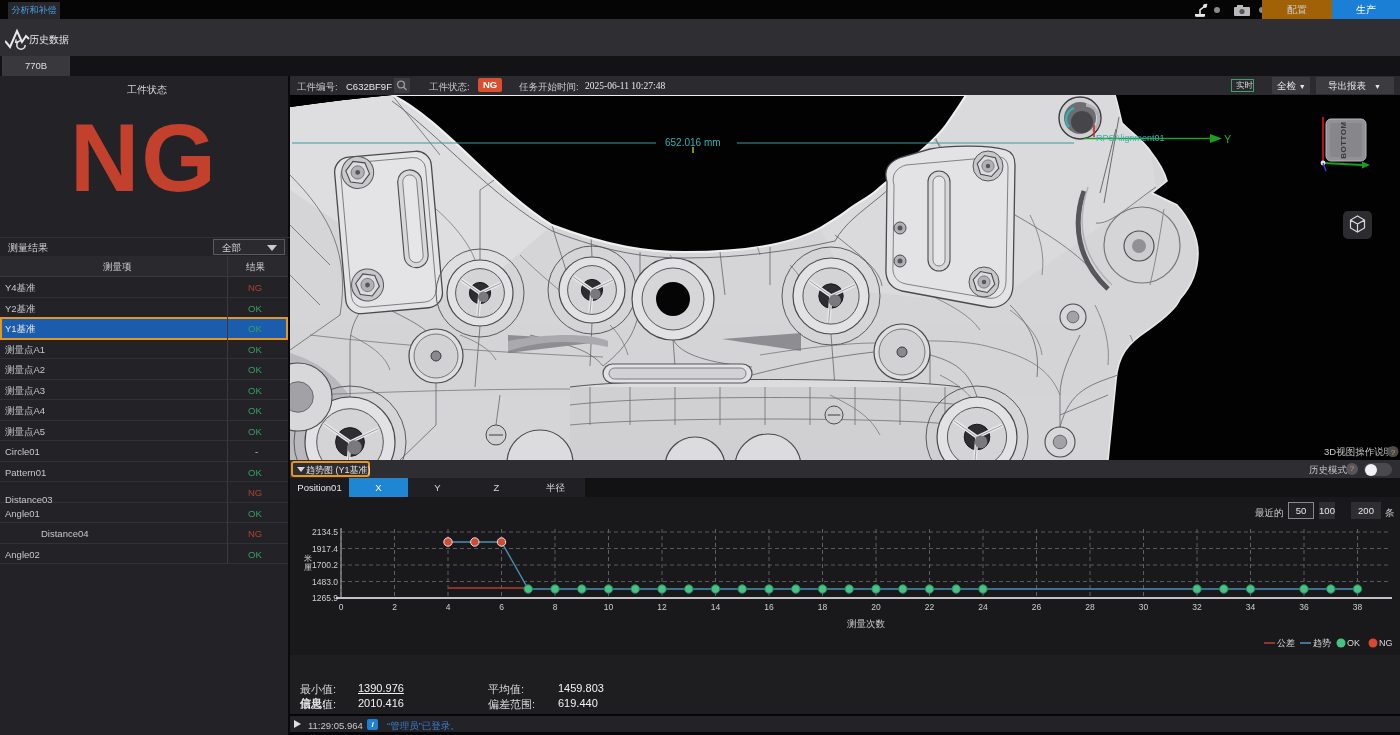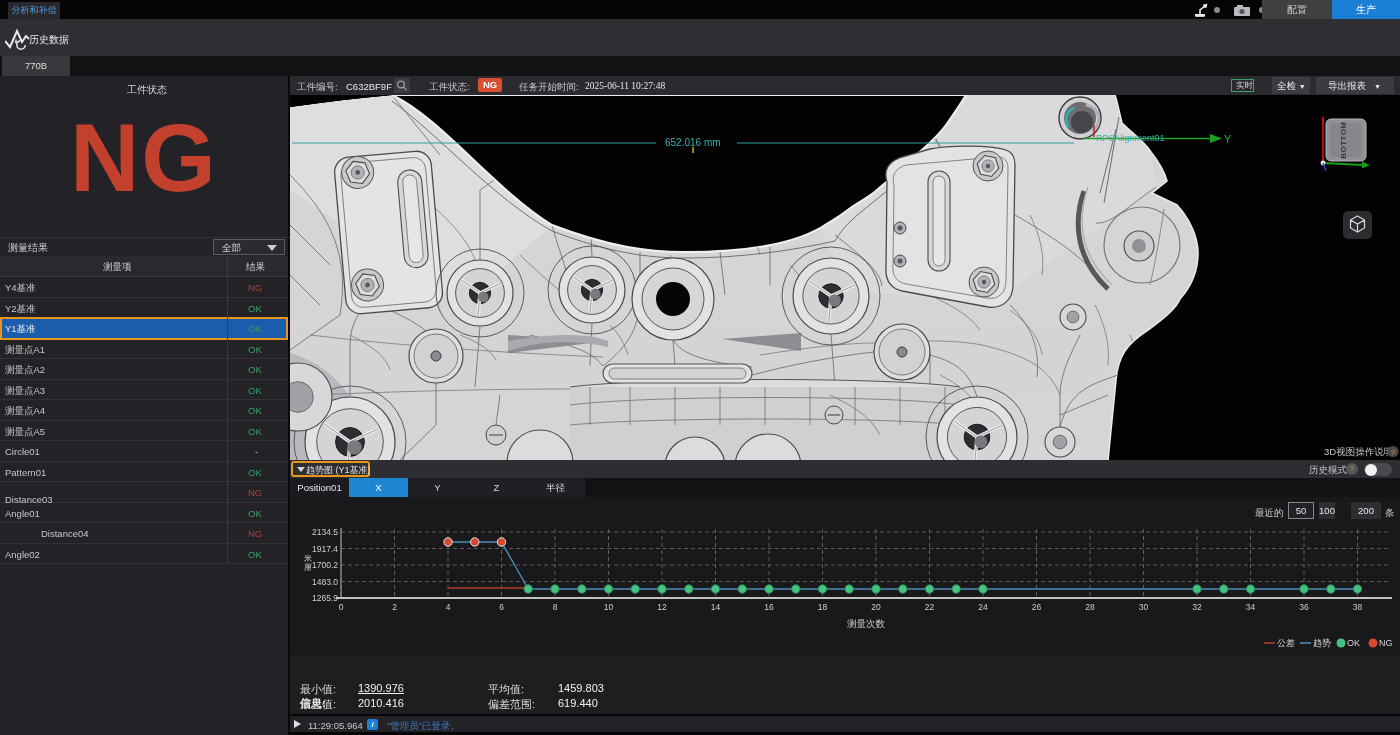--- a/index.html
+++ b/index.html
@@ -18,21 +18,21 @@
 <circle cx="13" cy="4" r="2" fill="#e8e8ea"></circle>
 <rect x="3" y="12" width="10" height="2.5" fill="#e8e8ea"></rect>
 <circle cx="25" cy="8" r="3" fill="#8a8a8e"></circle>
 <g fill="#b9b9bd">
       <rect x="42" y="5" width="16" height="9" rx="1"></rect>
       <rect x="45" y="3" width="6" height="3"></rect>
     </g>
 <circle cx="50" cy="9.5" r="2.6" fill="#55555a"></circle>
 <circle cx="70" cy="8" r="3" fill="#8a8a8e"></circle>
 </svg>
-<div class="a" style="left:1262px;top:0px;width:70px;height:19px;background:#404040;text-align:center;line-height:19px;font-size:10px;color:#cccccc">配置</div>
+<div class="a" style="left:1262px;top:0px;width:70px;height:19px;background:#a16207;text-align:center;line-height:19px;font-size:10px;color:#cccccc">配置</div>
 <div class="a" style="left:1332px;top:0px;width:68px;height:19px;background:#1b7fd6;text-align:center;line-height:19px;font-size:10px;color:#ffffff">生产</div>
 <div class="a" style="left:0px;top:19px;width:1400px;height:37px;background:#2f2f33"></div>
 <svg class="a" style="left:5px;top:27px" width="26" height="24" viewBox="0 0 26 24">
 <path d="M0,14 L5,20 L12,4 L17,15 L21,9 L24,12" stroke="#e8e8ea" stroke-width="2" fill="none"></path>
 <circle cx="16" cy="18" r="4.2" stroke="#e8e8ea" stroke-width="1.5" fill="none" stroke-dasharray="19 8"></circle>
 <path d="M13.2,15 l-2.6,0.2 l0.6,-2.9" stroke="#e8e8ea" stroke-width="1.3" fill="none"></path>
 </svg>
 <div class="a tx" style="left:29px;top:33px;font-size:10px;color:#e8e8ea;">历史数据</div>
 <div class="a" style="left:0px;top:56px;width:1400px;height:20px;background:#131316"></div>
 <div class="a" style="left:2px;top:56px;width:68px;height:20px;background:#39393d;text-align:center;line-height:20px;font-size:9.5px;color:#dddddd">770B</div>

